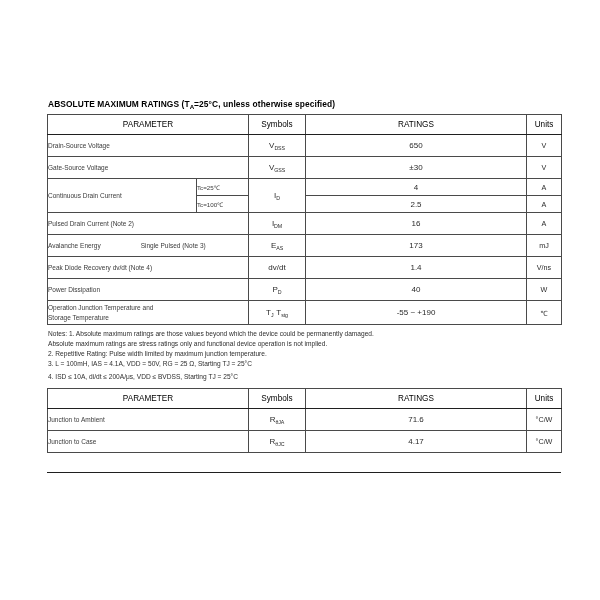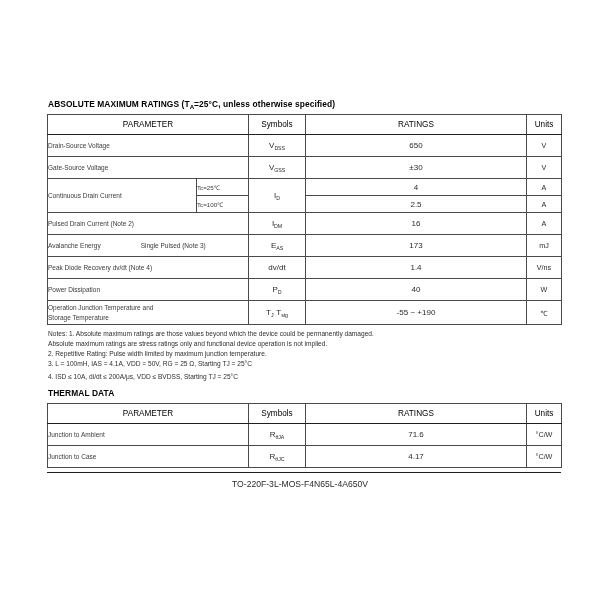--- a/index.html
+++ b/index.html
@@ -224,21 +224,20 @@
     <div class="notes">
       <div>Notes: 1. Absolute maximum ratings are those values beyond which the device could be permanently damaged.</div>
       <div>Absolute maximum ratings are stress ratings only and functional device operation is not implied.</div>
       <div>2. Repetitive Rating: Pulse width limited by maximum junction temperature.</div>
       <div>3. L = 100mH, IAS = 4.1A, VDD = 50V, RG = 25 Ω, Starting TJ = 25°C</div>
       <div class="note-gap"></div>
       <div>4. ISD ≤ 10A, di/dt ≤ 200A/μs, VDD ≤ BVDSS, Starting TJ = 25°C</div>
     </div>
 
     <div class="thermal-wrap">
-      <div class="section-title">THERMAL DATA</div>
 
       <table class="dt">
         <colgroup>
           <col style="width:201px">
             <col style="width:57px">
             <col style="width:221px">
             <col style="width:35px">
         </colgroup>
         <thead>
           <tr>
@@ -261,14 +260,13 @@
             <td class="cell-val">4.17</td>
             <td class="cell-unit">°C/W</td>
           </tr>
         </tbody>
       </table>
     </div>
 
   </div>
 
   <div class="footer-rule"></div>
-  <div class="footer-text">TO-220F-3L-MOS-F4N65L-4A650V</div>
 </div>
 
 </body></html>

